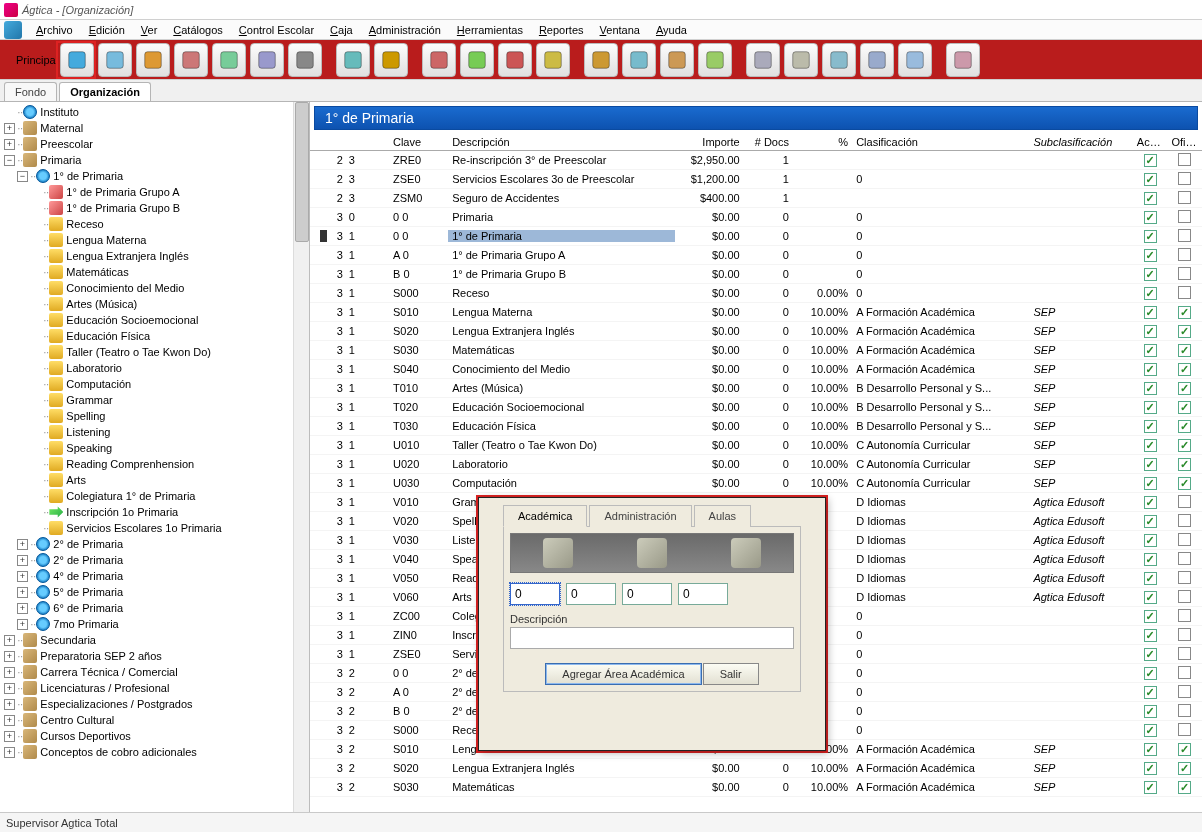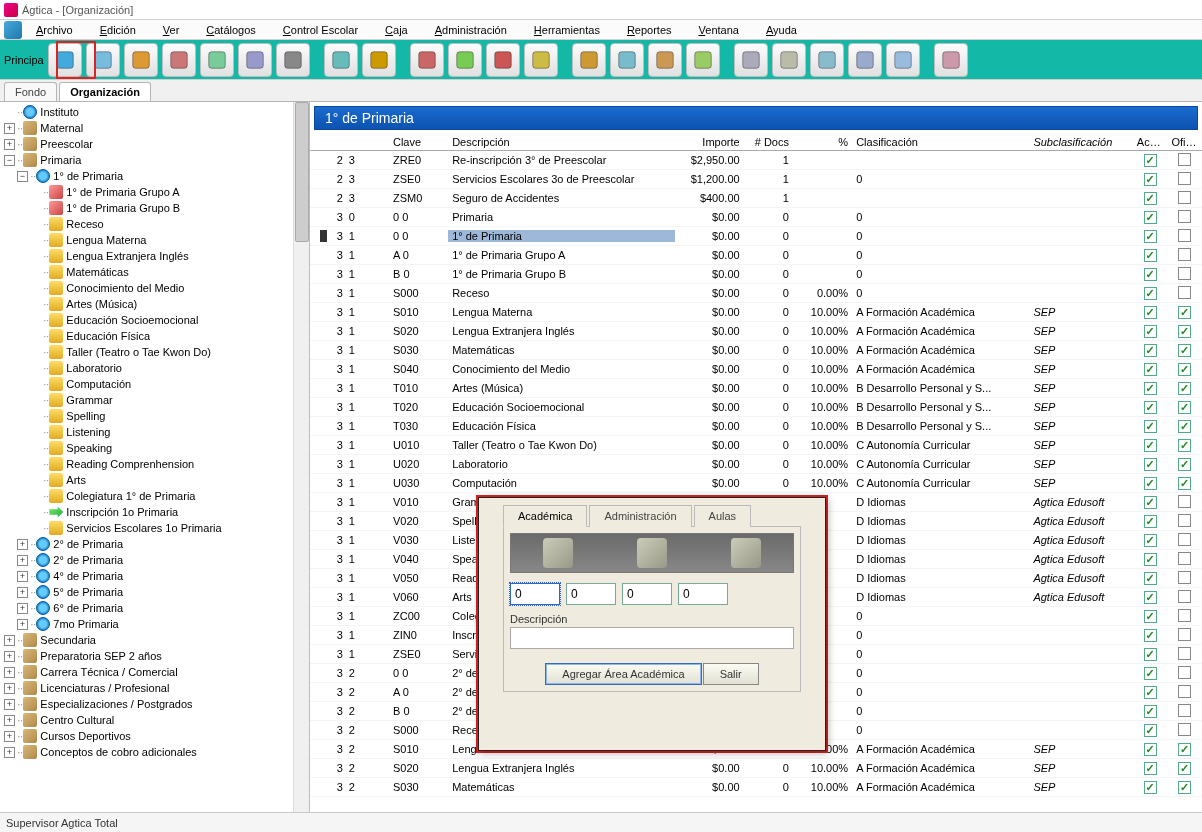--- a/index.html
+++ b/index.html
@@ -1,24 +1,24 @@
 <!DOCTYPE html>
 <html><head>
   <meta charset="utf-8">
   <style>
     * { margin: 0; padding: 0; box-sizing: border-box; font-family: Tahoma, Arial, sans-serif; font-size: 11px; }
     body { background: #f0f0f0; user-select: none; width: 1202px; height: 832px; overflow: hidden; position: relative; }
     .title-bar { height: 20px; background: #fff; display: flex; align-items: center; padding: 0 4px; border-bottom: 1px solid #d0d0d0; }
     .title-bar .app-icon { width: 14px; height: 14px; background: linear-gradient(135deg,#e08,#c04); border-radius: 2px; margin-right: 4px; }
-    .title-text { color: #555; }
+    .title-text { color: #555; font-style: italic; }
     .menu-bar { height: 20px; background: #fbfbfb; display: flex; align-items: center; padding: 2px 4px; border-bottom: 1px solid #d0d0d0; }
     .menu-bar .m-icon { width: 18px; height: 18px; background: linear-gradient(135deg,#4ad,#27a); border-radius: 3px; margin-right: 6px; }
     .menu-item { padding: 2px 8px; color: #000; cursor: default; }
     .menu-item .uline { text-decoration: underline; }
-    .toolbar { height: 40px; background: #14b8a6; display: flex; align-items: center; padding: 2px 4px; border-bottom: 1px solid #cfcfcf; position: relative; }
+    .toolbar { height: 40px; background: #b91c1c; display: flex; align-items: center; padding: 2px 16px; border-bottom: 1px solid #cfcfcf; position: relative; }
     .toolbar .label { margin-right: 2px; color: #000; }
     .tool-btn { width: 34px; height: 34px; margin: 0 2px; border: 1px solid #bcbcbc; border-radius: 4px; background: linear-gradient(180deg,#fcfcfc,#e0e0e0); display: flex; align-items: center; justify-content: center; }
     .tool-btn svg { width: 22px; height: 22px; }
     .hl-box { position: absolute; border: 2px solid #d22; pointer-events: none; }
     .tabs-bar { height: 22px; background: #f0f0f0; display: flex; align-items: flex-end; padding: 0 4px; border-bottom: 1px solid #b5b5b5; }
     .tabs-bar .tab { padding: 3px 10px; border: 1px solid #b5b5b5; border-bottom: none; background: #f8f8f8; margin-right: 2px; border-radius: 3px 3px 0 0; color: #444; }
     .tabs-bar .tab.active { background: #fff; font-weight: bold; color: #000; }
     .main { display: flex; height: 710px; }
     .tree-panel { width: 310px; background: #fff; border-right: 1px solid #bcbcbc; overflow: hidden; position: relative; }
     .tree-scroll { position: absolute; right: 0; top: 0; width: 16px; height: 100%; background: #f0f0f0; border-left: 1px solid #dcdcdc; }
@@ -86,21 +86,21 @@
 </head>
 <body>
 
 <div class="title-bar">
   <span class="app-icon"></span>
   <span class="title-text">Ágtica - [Organización]</span>
 </div>
 
 <div class="menu-bar">
   <span class="m-icon"></span>
-  <div id="menu-items" style="display: flex; gap: 11px;">
+  <div id="menu-items" style="display: flex;">
       <span class="menu-item"><span class="uline">A</span>rchivo</span>
       <span class="menu-item"><span class="uline">E</span>dición</span>
       <span class="menu-item"><span class="uline">V</span>er</span>
       <span class="menu-item"><span class="uline">C</span>atálogos</span>
       <span class="menu-item"><span class="uline">C</span>ontrol Escolar</span>
       <span class="menu-item"><span class="uline">C</span>aja</span>
       <span class="menu-item"><span class="uline">A</span>dministración</span>
       <span class="menu-item"><span class="uline">H</span>erramientas</span>
       <span class="menu-item"><span class="uline">R</span>eportes</span>
       <span class="menu-item"><span class="uline">V</span>entana</span>

